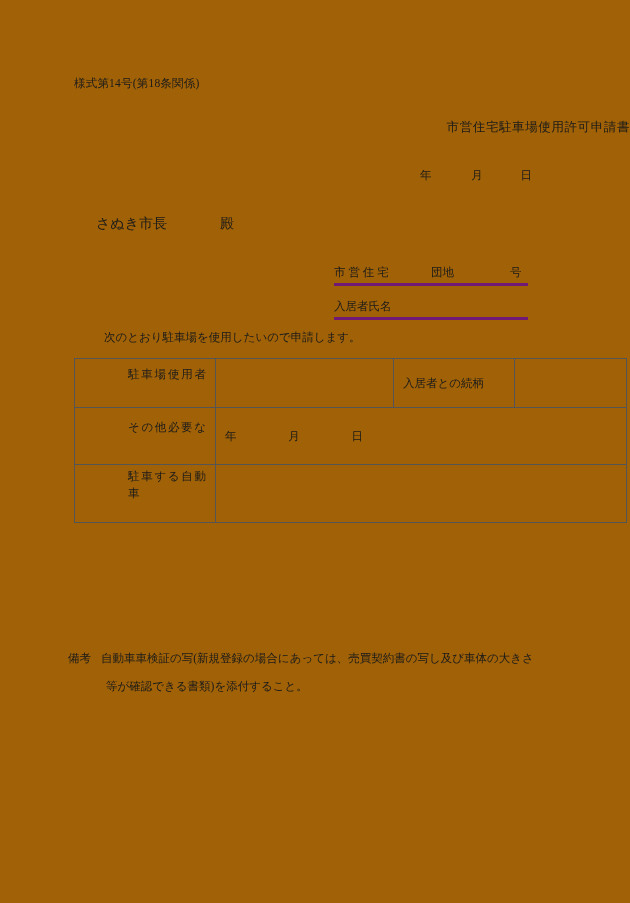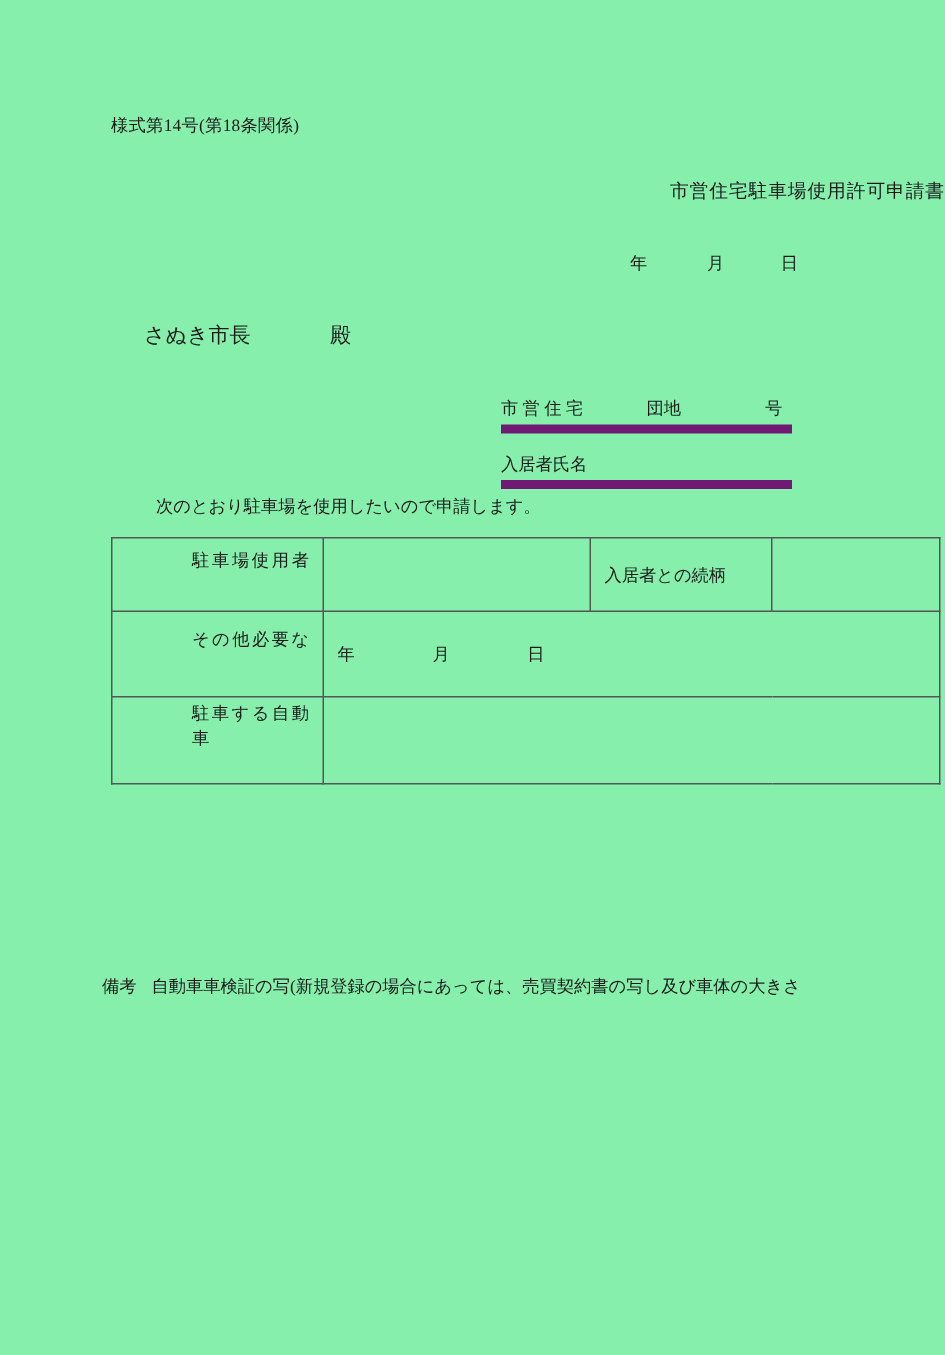--- a/index.html
+++ b/index.html
@@ -11,21 +11,21 @@
     width: 630px;
     height: 903px;
     position: relative;
     font-family: "Liberation Serif", "DejaVu Serif", serif;
     color: #1a1a1a;
     overflow: hidden;
   }
   .page {
     position: absolute;
     inset: 0;
-    background: #86efac;
+    background: #a16207;
   }
 
   
   .form-no {
     position: absolute;
     left: 74px;
     top: 76px;
     font-size: 11.5px;
     letter-spacing: 0.2px;
     white-space: nowrap;
@@ -67,21 +67,21 @@
   
   .applicant {
     position: absolute;
     left: 334px;
     top: 258px;
     width: 194px;
   }
   .field-row {
     position: relative;
     height: 25px;
-    border-bottom: 6px solid #701a75;
+    border-bottom: 3px solid #701a75;
     font-size: 11.5px;
     white-space: nowrap;
   }
   .field-row + .field-row { margin-top: 6px; }
   .field-row .lbl {
     position: absolute;
     bottom: 3px;
   }
   .f-danchi { left: 97px; }
   .f-gou    { left: 176px; }
@@ -219,15 +219,16 @@
         <td class="c-label">
           <span class="lab-just">駐車する自動車</span>
         </td>
         <td colspan="3"></td>
       </tr>
     </tbody>
   </table>
 
   <div class="note">
     <span class="note-head">備考</span><span>自動車車検証の写(新規登録の場合にあっては、売買契約書の写し及び車体の大きさ</span>
+    <span class="note-l2">等が確認できる書類)を添付すること。</span>
   </div>
 
 </div>
 
 </body></html>

